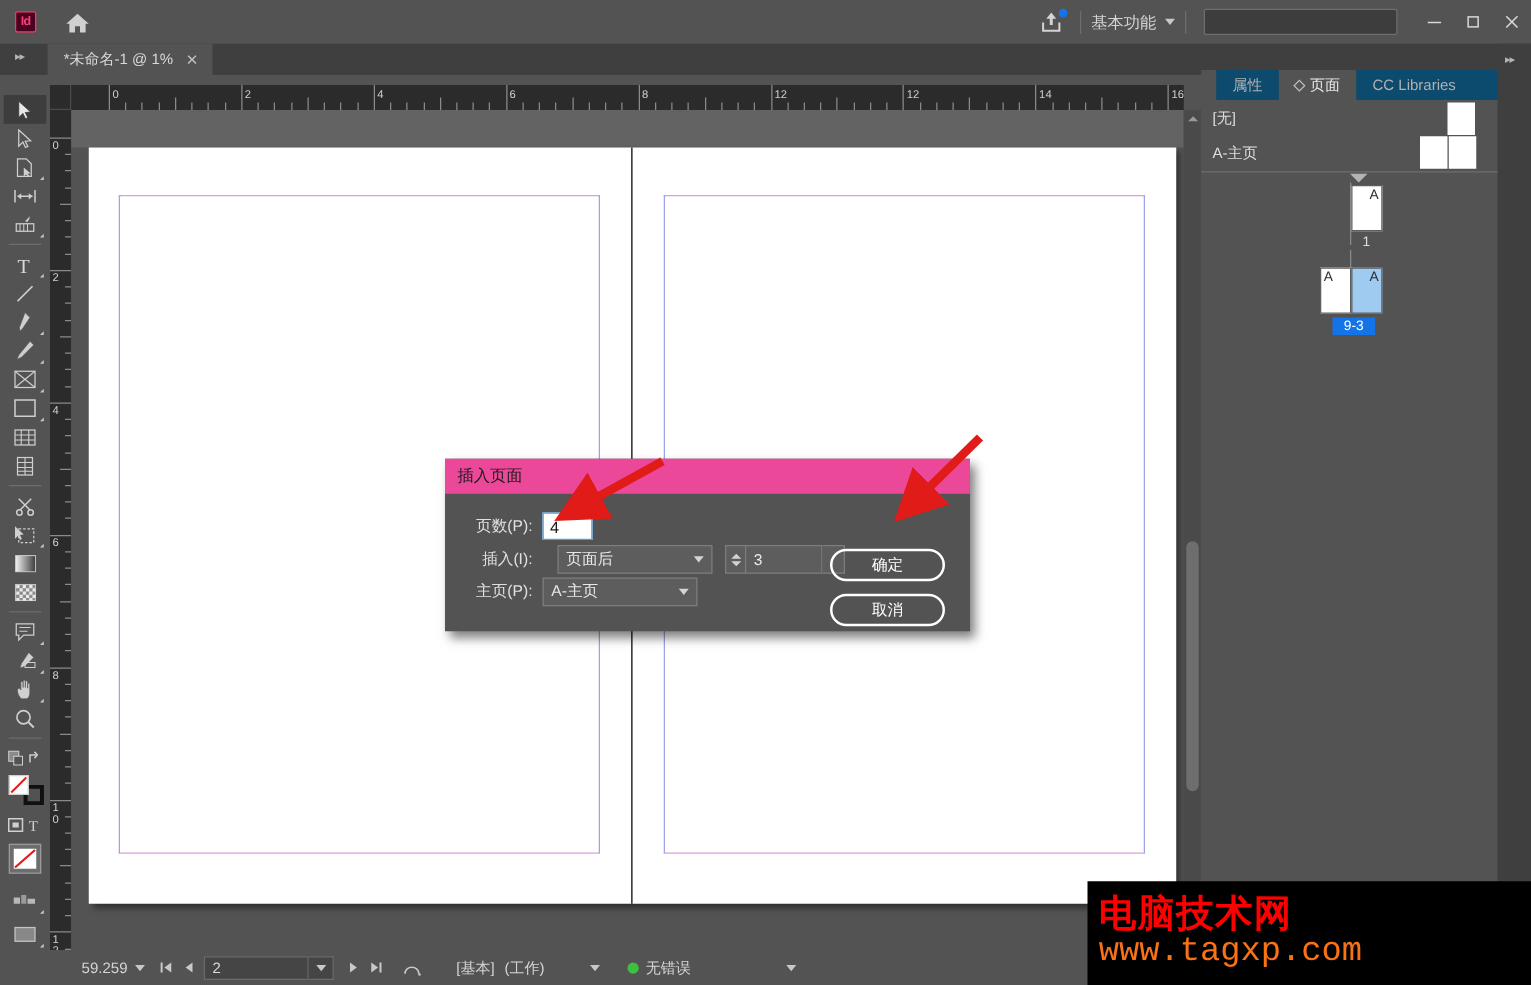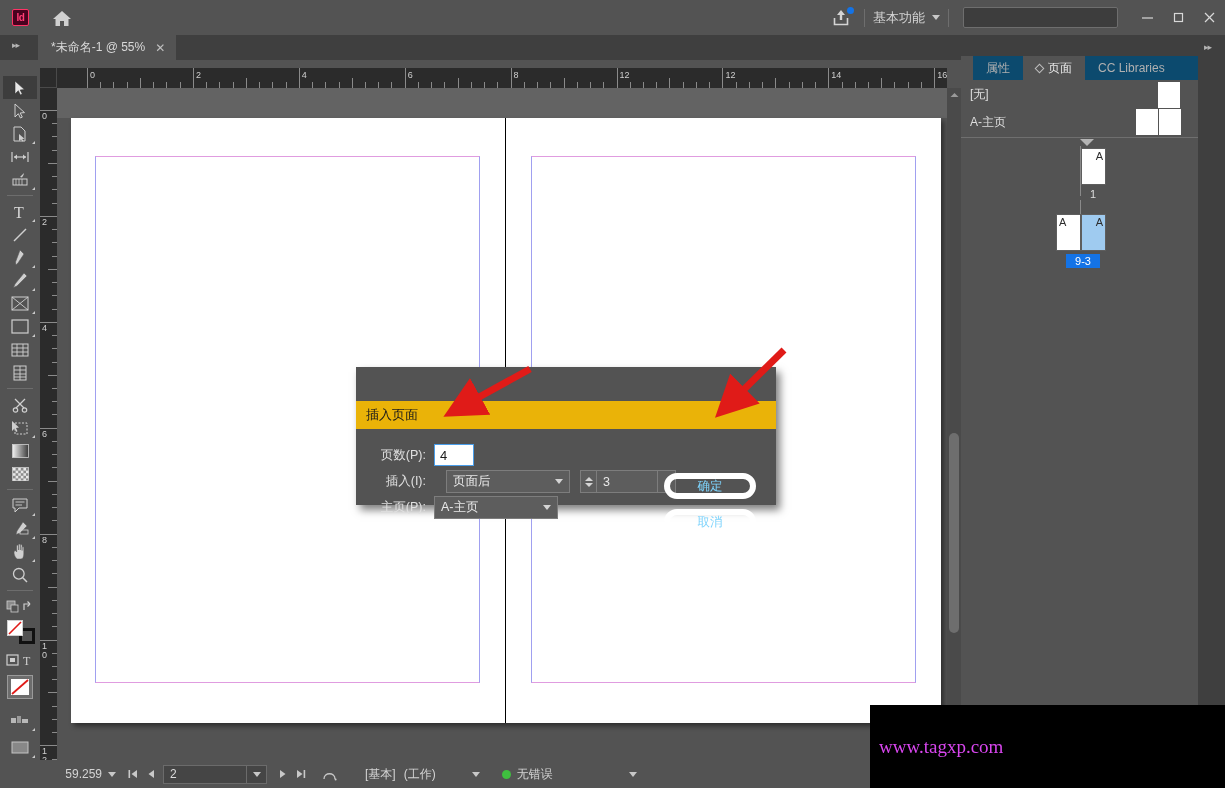--- a/index.html
+++ b/index.html
@@ -163,22 +163,22 @@
   .ps-chev { position: absolute; left: 3px; color: #9a9a9a; font-size: 9px; }
   .dockstrip { position: absolute; left: 1198px; top: 35px; width: 27px; height: 753px; background: #3f3f3f; }
   .dock-arrows { position: absolute; left: 6px; top: 7px; color: #b4b4b4; font-size: 9px; letter-spacing: -1px; }
 
   
   .dialog {
     position: absolute; left: 356px; top: 367px; width: 420px; height: 138px;
     background: #535353; box-shadow: 4px 5px 8px rgba(0,0,0,0.5);
   }
   .dlg-title {
-    height: 28px; background: #eab308; color: #1a1a1a; font-size: 13px;
-    display: flex; align-items: center; padding-left: 10px; margin-top: 34px;
+    height: 28px; background: #ec4899; color: #1a1a1a; font-size: 13px;
+    display: flex; align-items: center; padding-left: 10px;
   }
   .dlg-body { position: relative; height: 122px; }
   .frow { position: absolute; display: flex; align-items: center; }
   .flabel { color: #e0e0e0; font-size: 12.5px; text-align: right; width: 62px; }
   .textfield {
     width: 40px; height: 22px; background: #fff; border: 1px solid #4a9eea;
     color: #1a1a1a; font-size: 13px; display: flex; align-items: center; padding-left: 5px;
   }
   .combo {
     height: 23px; background: #5d5d5d; border: 1px solid #7d7d7d;
@@ -192,42 +192,42 @@
     display: flex; flex-direction: column; align-items: center; justify-content: center; gap: 2px;
   }
   .sp-up { width:0;height:0;border-left:4px solid transparent;border-right:4px solid transparent;border-bottom:4px solid #d4d4d4;}
   .sp-dn { width:0;height:0;border-left:4px solid transparent;border-right:4px solid transparent;border-top:4px solid #d4d4d4;}
   .numfield {
     width: 62px; height: 23px; background: #5d5d5d; border: 1px solid #7d7d7d;
     color: #e8e8e8; font-size: 12.5px; display:flex; align-items:center; padding-left:6px;
   }
   .numdrop { width: 18px; height: 23px; background:#5d5d5d; border:1px solid #7d7d7d; border-left:none; display:flex;align-items:center;justify-content:center;}
   .dlg-btn {
-    position: absolute; width: 92px; height: 26px; border: 6px solid #ffffff;
-    border-radius: 13px; color: #7dd3fc; font-size: 12.5px;
+    position: absolute; width: 92px; height: 26px; border: 2px solid #ffffff;
+    border-radius: 13px; color: #ffffff; font-size: 12.5px;
     display: flex; align-items: center; justify-content: center; background: transparent;
   }
 
   
   .arrow-svg { position: absolute; left: 0; top: 0; pointer-events: none; }
 
   
   .watermark {
     position: absolute; left: 870px; top: 705px; width: 355px; height: 83px;
     background: #000; display: flex; align-items: center;
   }
   .wm-tag {
     width: 137px; height: 68px; background: #1a72f0; border-radius: 16px;
     margin-left: 5px; display:flex; align-items:center; justify-content:center;
     color: #fff; font-size: 54px; font-weight: bold; letter-spacing: -1px;
     font-family: "Liberation Sans", sans-serif;
   }
   .wm-right { margin-left: 9px; }
   .wm-cn { color: #ff0000; font-size: 30px; font-weight: bold; letter-spacing: 1px; line-height: 1.05; }
-  .wm-url { color: #d946ef; font-size: 19px; font-family: Liberation Serif, serif; letter-spacing: 0px; }
+  .wm-url { color: #f97316; font-size: 27px; font-family: Liberation Mono, monospace; letter-spacing: 0px; }
 </style>
 </head>
 <body>
 
 <div class="app">
 
   <div class="menubar">
     <div class="id-logo">Id</div>
     <div class="home-icon">
       <svg width="22" height="20" viewBox="0 0 22 20">
@@ -267,21 +267,21 @@
               <line x1="10" y1="1" x2="1" y2="10" stroke="#d8d8d8" stroke-width="1.3"></line>
             </svg>
         </div>
       </div>
     </div>
   </div>
 
   <div class="tabbar">
     <div class="collapse-arrows">▸▸</div>
     <div class="doctab">
-      <span class="title">*未命名-1 @ 55%</span>
+      <span class="title">*未命名-1 @ 1%</span>
       <span class="x">✕</span>
     </div>
   </div>
 
   <div class="toolbar">
     <div style="height:16px"></div>
 
     <div class="tool sel">
       <svg width="12" height="16" viewBox="0 0 12 16">
           <path d="M1 1 L1 14 L4.3 10.7 L6.4 15 L8.3 14.1 L6.2 10 L10.5 9.6 Z" fill="#e8e8e8" stroke="#333" stroke-width="0.6"></path>
@@ -826,17 +826,18 @@
       </marker>
     </defs>
 
     <line x1="530" y1="369" x2="452" y2="412" stroke="#e01b18" stroke-width="7" marker-end="url(#ah)"></line>
 
     <line x1="784" y1="350" x2="722" y2="411" stroke="#e01b18" stroke-width="7" marker-end="url(#ah)"></line>
   </svg>
 
   <div class="watermark">
     <div class="wm-right">
+      <div class="wm-cn">电脑技术网</div>
       <div class="wm-url">www.tagxp.com</div>
     </div>
   </div>
 
 </div>
 
 </body></html>

